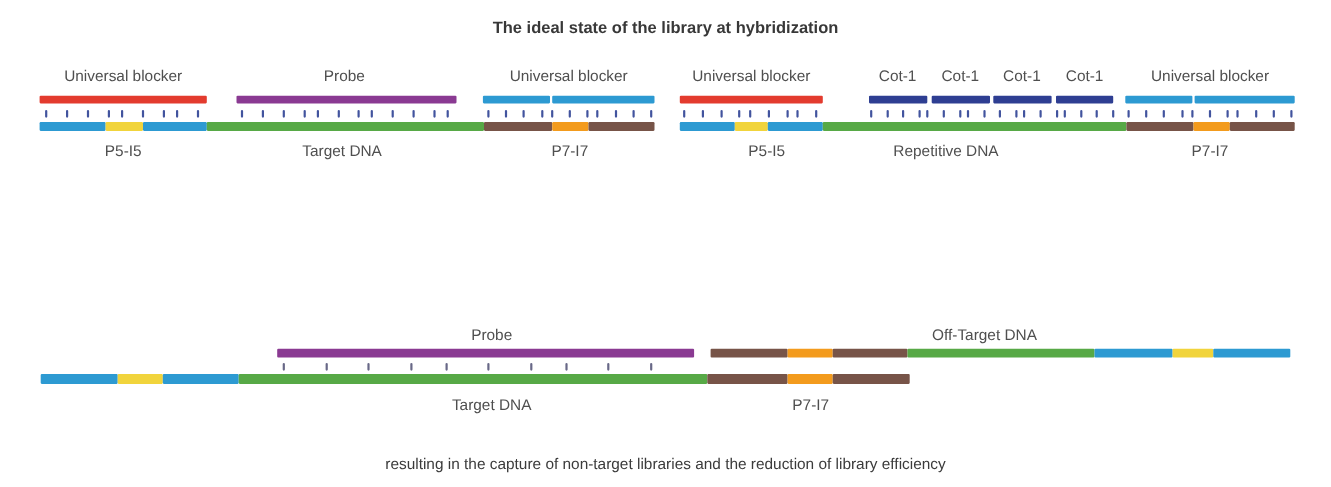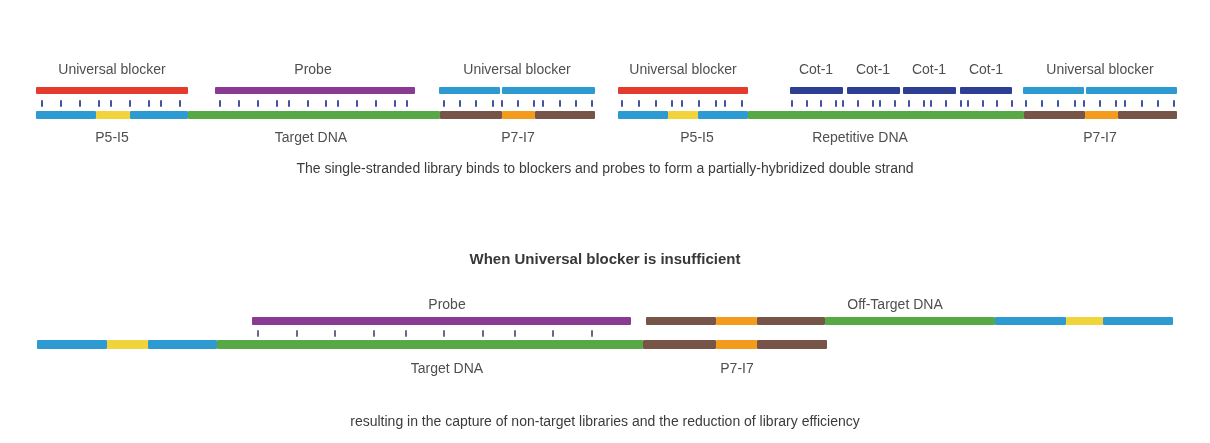--- a/index.html
+++ b/index.html
@@ -41,24 +41,23 @@
     position:absolute;
     width:2px;
     height:7px;
     border-radius:1px;
   }
 </style>
 </head>
 <body>
 
 <div id="stage">
+  <div class="centered-text section-title" style="top:17px;">The ideal state of the library at hybridization</div>
 
-  <div class="centered-text" style="top:160px;">The single-stranded library binds to blockers and probes to form a partially-hybridized double strand</div>
 
-  <div class="centered-text section-title" style="top:250px;">When Universal blocker is insufficient</div>
 
 
   <div class="centered-text" style="top:413px;">resulting in the capture of non-target libraries and the reduction of library efficiency</div>
 <div class="bar" style="left: 36px; top: 87px; width: 152px; height: 7px; background: rgb(227, 59, 46);"></div>
     <div class="bar" style="left: 215px; top: 87px; width: 200px; height: 7px; background: rgb(138, 58, 146);"></div>
     <div class="bar" style="left: 439px; top: 87px; width: 61px; height: 7px; background: rgb(45, 154, 210);"></div>
     <div class="bar" style="left: 502px; top: 87px; width: 93px; height: 7px; background: rgb(45, 154, 210);"></div>
     <div class="bar" style="left: 36px; top: 111px; width: 60px; height: 8px; background: rgb(45, 154, 210);"></div>
     <div class="bar" style="left: 96px; top: 111px; width: 34px; height: 8px; background: rgb(241, 212, 60);"></div>
     <div class="bar" style="left: 130px; top: 111px; width: 58px; height: 8px; background: rgb(45, 154, 210);"></div>

